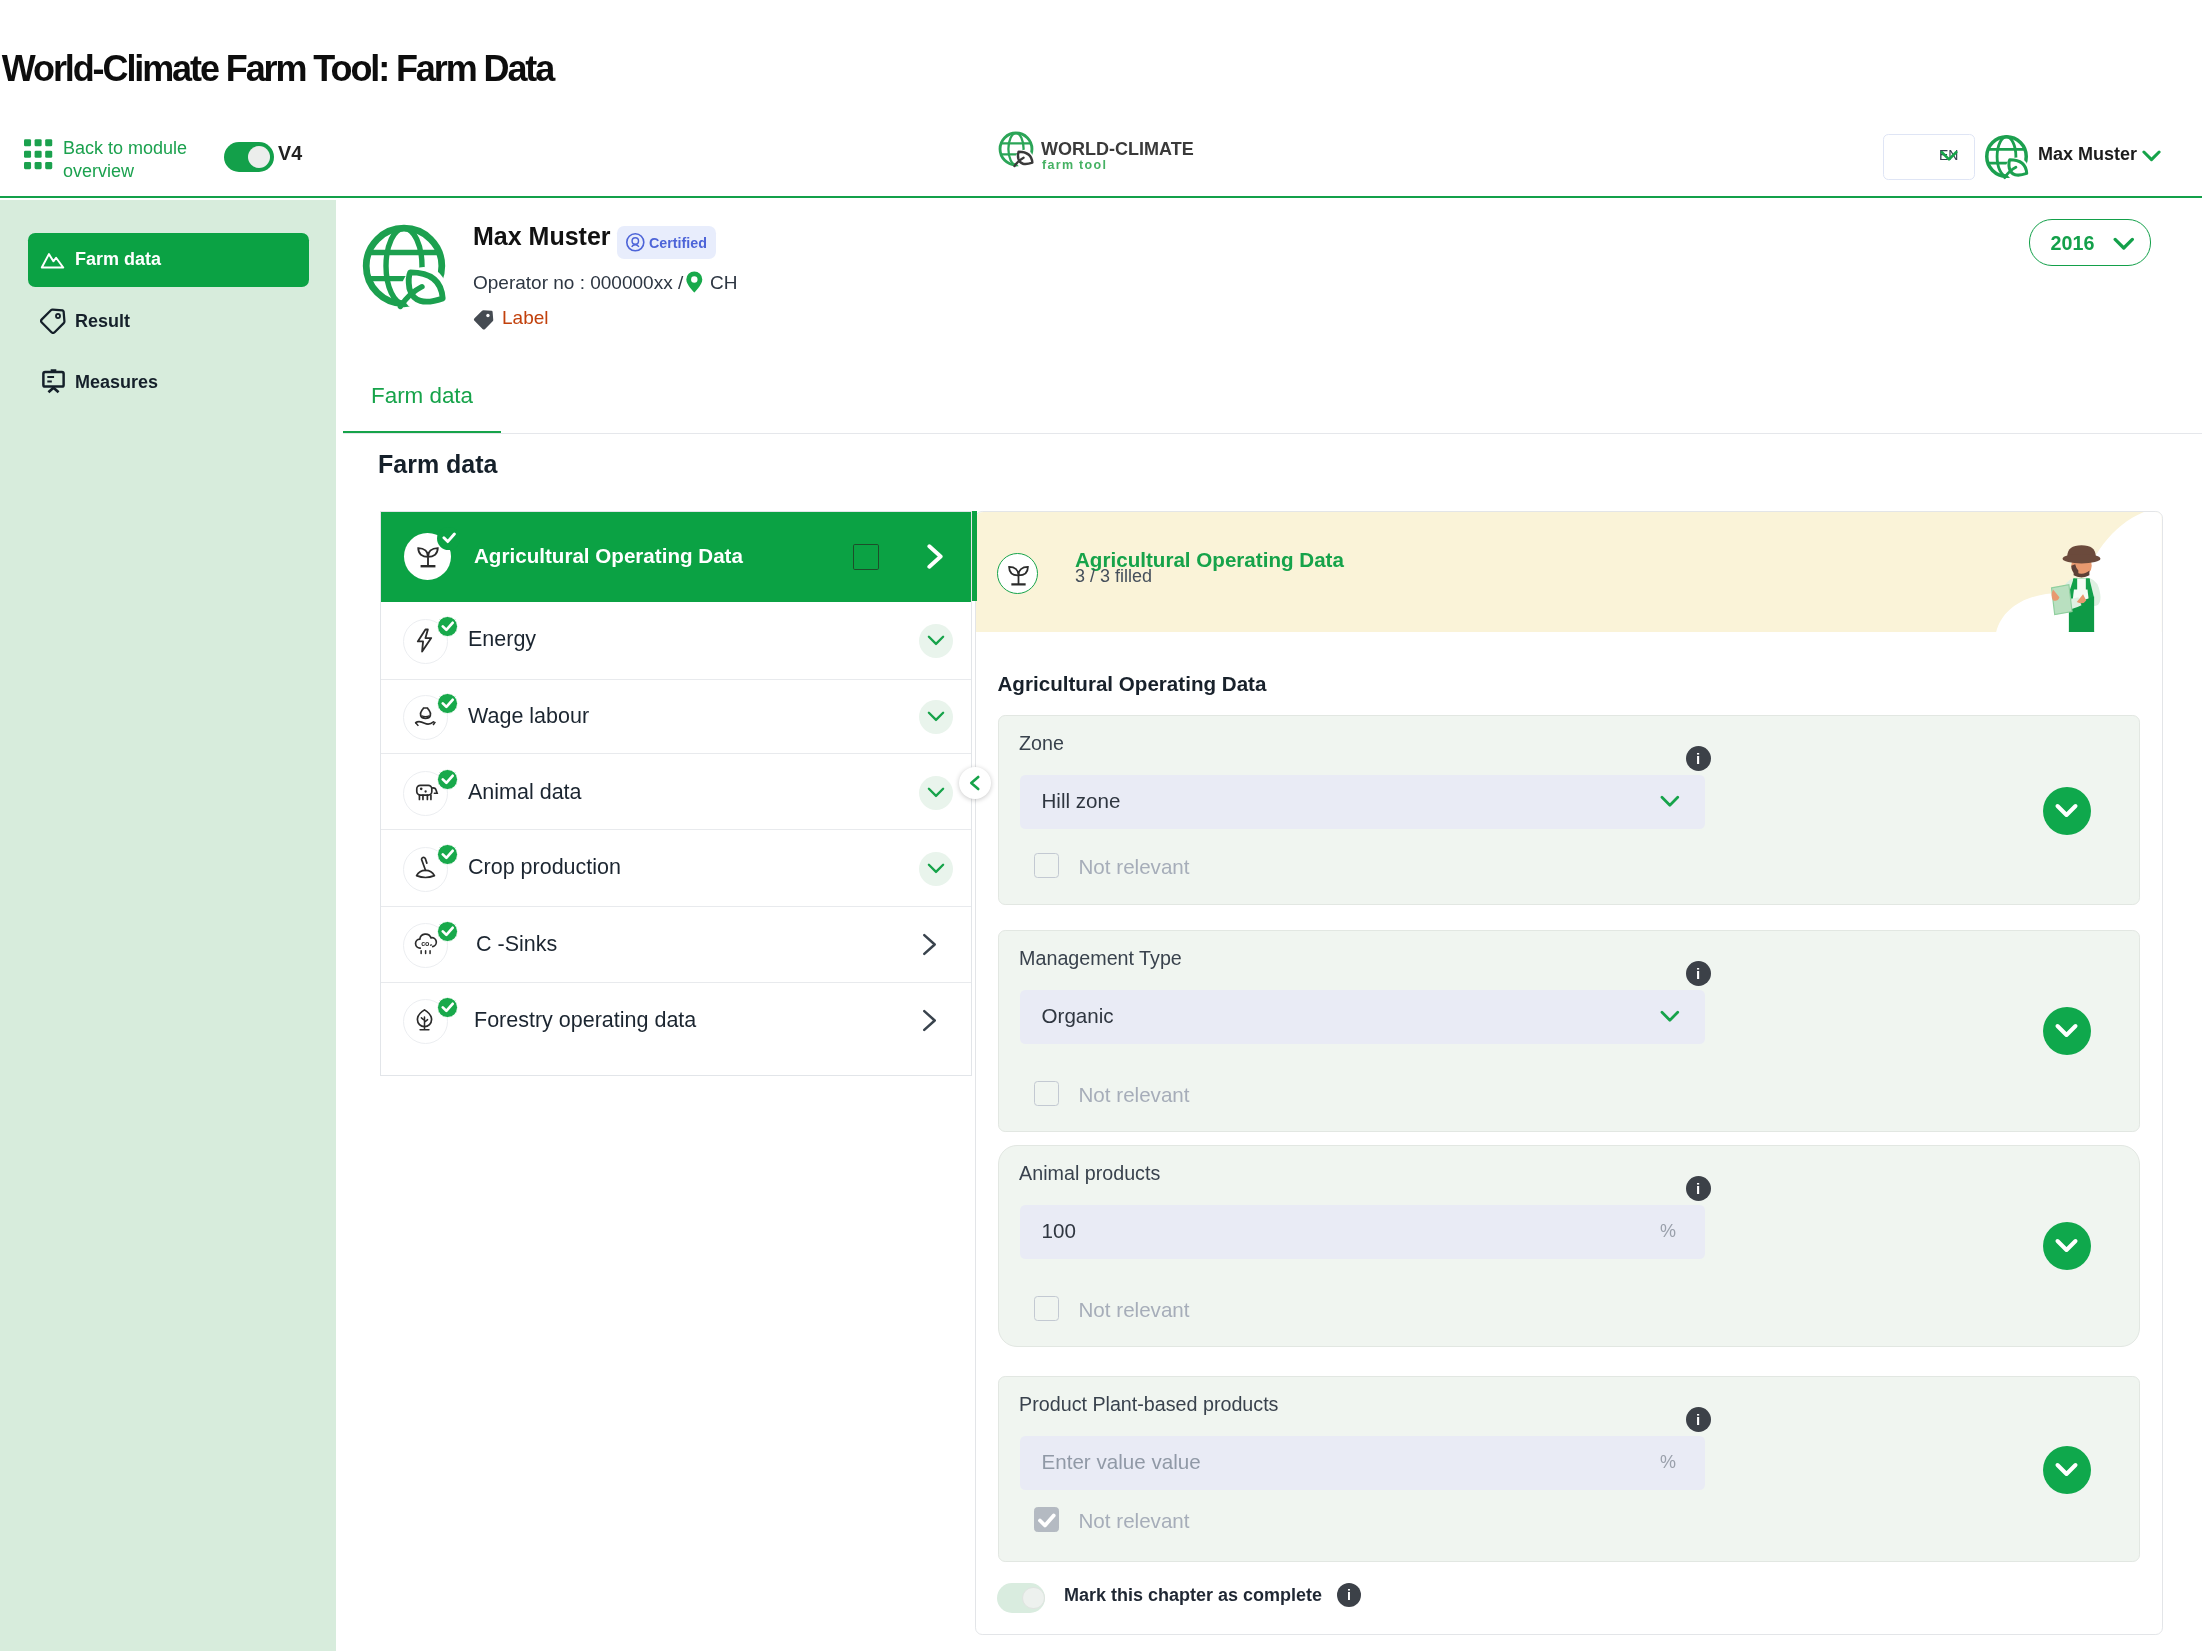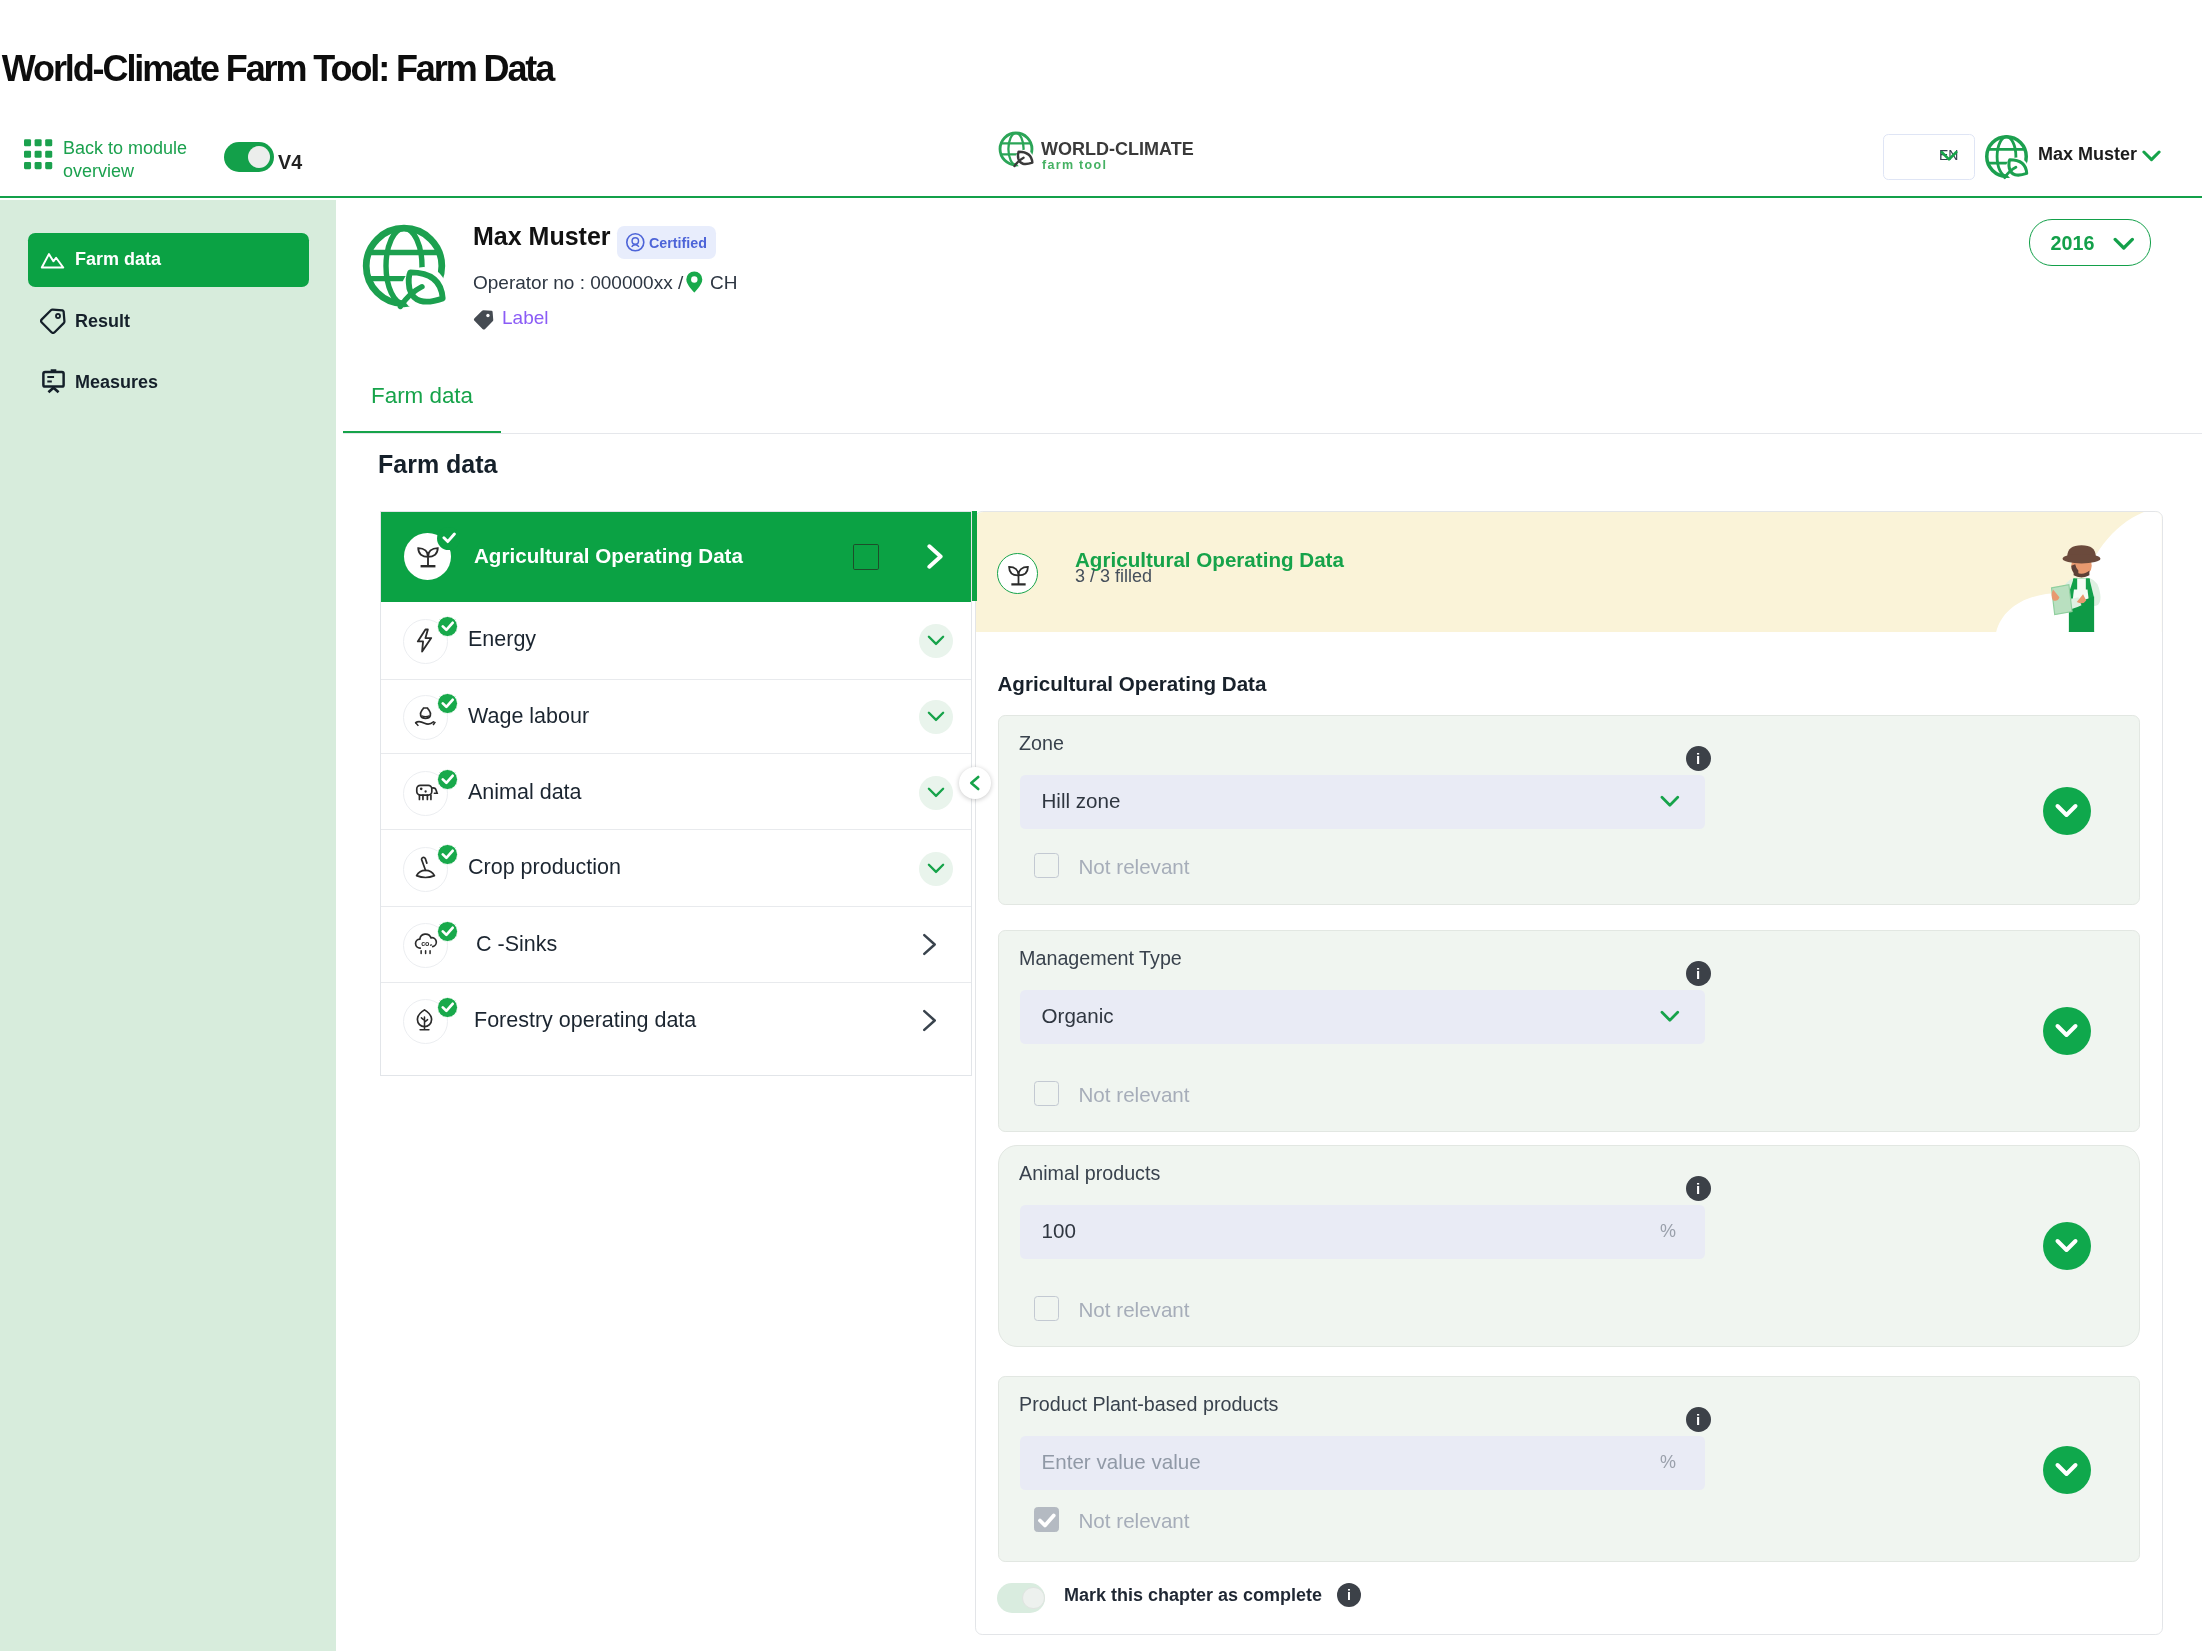--- a/index.html
+++ b/index.html
@@ -7,21 +7,21 @@
   #page { position:relative; width:2202px; height:1651px; overflow:hidden; background:#fff; }
   .abs { position:absolute; }
   svg { display:block; }
   
   #title { left:1.8px; top:48px; font-size:36px; font-weight:bold; color:#0d0d0d; letter-spacing:-2.1px; }
   #hdr { left:0; top:107px; width:2202px; height:91px; border-bottom:2.7px solid #13a04a; background:#fff; }
   #gridicon { left:24px; top:32px; }
   #backlink { left:63px; top:29.6px; color:#1ba14e; font-weight:normal; font-size:18px; line-height:23px; }
   #v4tog { left:224px; top:35px; width:50px; height:29.6px; background:#13a04a; border-radius:15px; }
   #v4tog .knob { position:absolute; right:3.6px; top:3.6px; width:22.4px; height:22.4px; border-radius:50%; background:#eceeec; }
-  #v4lbl { left:278px; top:44px; font-size:19.7px; font-weight:bold; color:#222; }
+  #v4lbl { left:278px; top:35px; font-size:19.7px; font-weight:bold; color:#222; }
   #logo-globe { left:997px; top:23px; }
   #logo-txt { left:1041px; top:32px; font-size:18px; font-weight:bold; color:#3a3a3a; letter-spacing:0px;}
   #logo-sub { left:1042px; top:51px; font-size:12.5px; font-weight:bold; color:#45b163; letter-spacing:1.3px;}
   #enbox { left:1883px; top:27px; width:92px; height:46px; border:0.9px solid #dfe5f5; border-radius:5.4px; }
   #enbox span { position:absolute; left:17px; top:11.6px; font-size:14px; color:#374151;margin-left:38px; }
   #enchev { position:absolute; left:56px; top:15px; }
   #uavatar { left:1983px; top:26px; }
   #usrname { left:2038px; top:37px; font-size:18px; font-weight:bold; color:#1c1c1c; }
   #uchev { left:2142px; top:43px; }
   
@@ -35,21 +35,21 @@
   
   #favatar { left:359px; top:221px; }
   #mm-name { left:473px; top:222px; font-size:25px; font-weight:bold; color:#111; }
   #chip { left:617px; top:226px; width:99px; height:33px; background:#e8edfc; border-radius:7.2px; }
   #chip span { position:absolute; left:32px; top:9px; font-size:14.3px; font-weight:bold; color:#4d64d8; }
   #chip svg { position:absolute; left:8px; top:6.3px; }
   #opline { left:473px; top:272px; font-size:19px; color:#2d3642; }
   #pin { left:684px; top:270px; }
   #chtxt { left:710px; top:272px; font-size:19px; color:#2d3642; }
   #tagicon { left:473px; top:308px; }
-  #lbltxt { left:502px; top:307px; font-size:19px; color:#8b5cf6; }
+  #lbltxt { left:502px; top:307px; font-size:19px; color:#c2410c; }
   #yearpill { left:2029px; top:219px; width:122px; height:47px; border:1.8px solid #13a04a; border-radius:23px; }
   #yearpill span { position:absolute; left:20.6px; top:11.6px; font-size:19.7px; font-weight:bold; color:#13a04a; }
   #yearpill svg { position:absolute; left:83px; top:17px; }
   #tab { left:371px; top:383px; font-size:22.4px; color:#16a34a; }
   #tabline { left:343px; top:431px; width:158px; height:2.7px; background:#16a34a; }
   #grayline { left:343px; top:433px; width:1859px; height:0.9px; background:#e5e7eb; }
   #fd-head { left:378px; top:450px; font-size:25px; font-weight:bold; color:#15202a; }
   
   #acc { left:380px; top:511px; width:592px; height:565px; border:0.9px solid #e2e5e9; background:#fff; }
   .row { position:absolute; left:0; width:590px; border-bottom:0.9px solid #e8eaed; }

